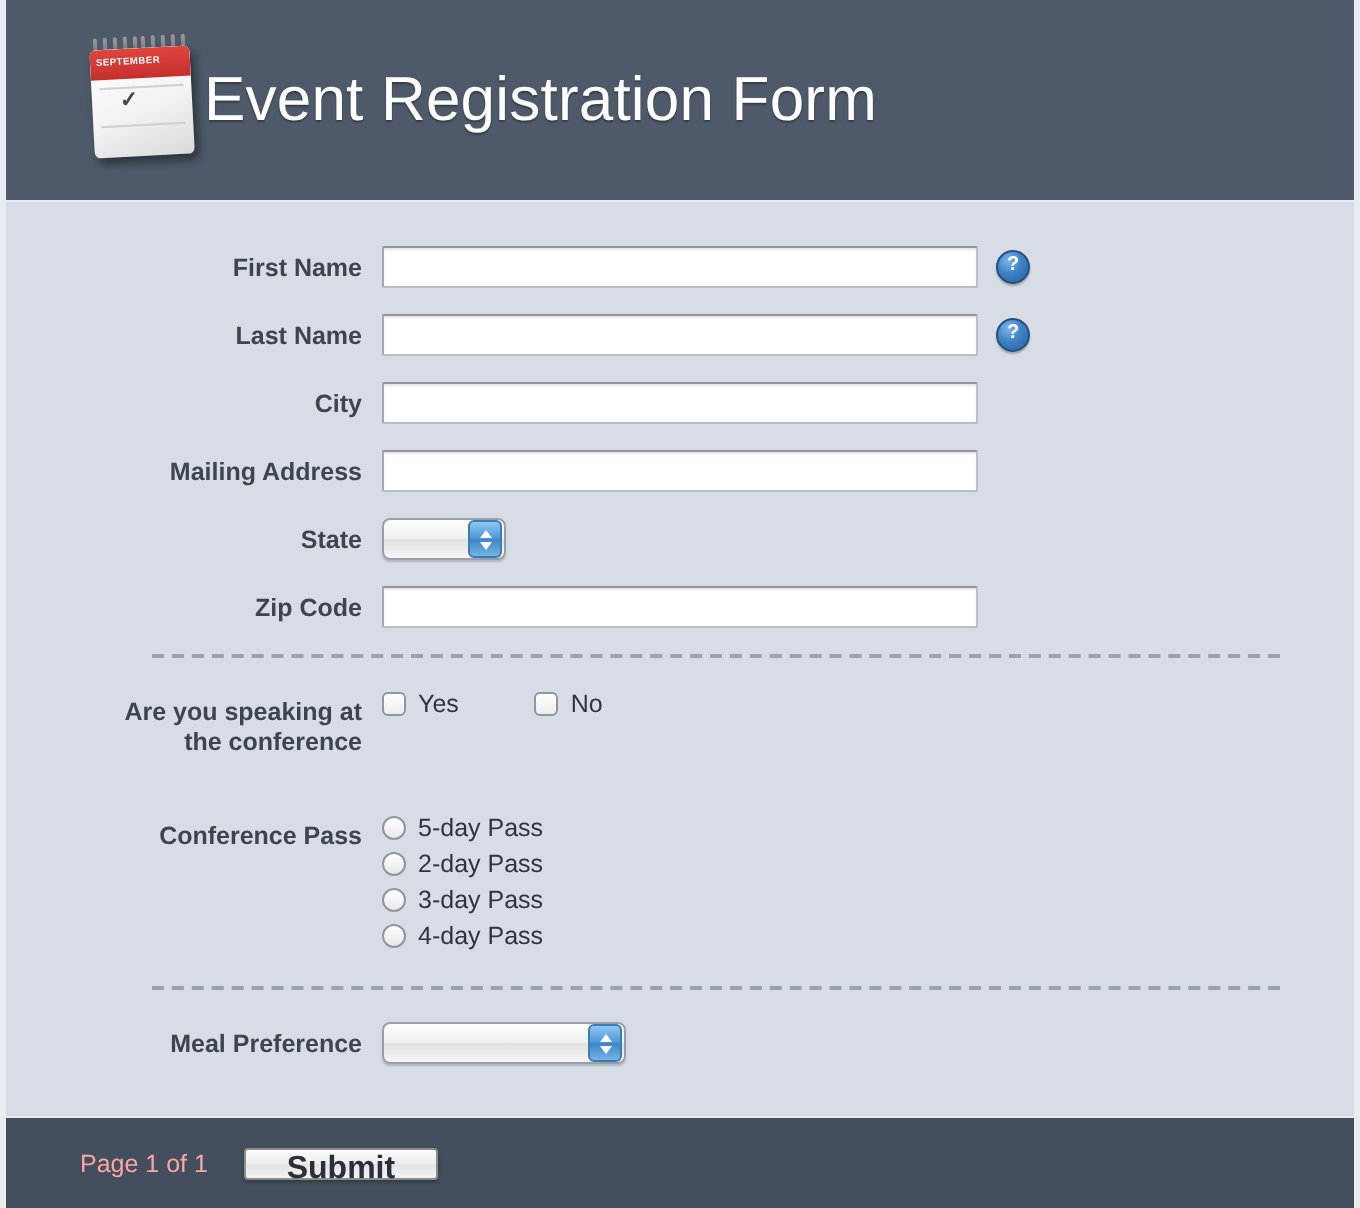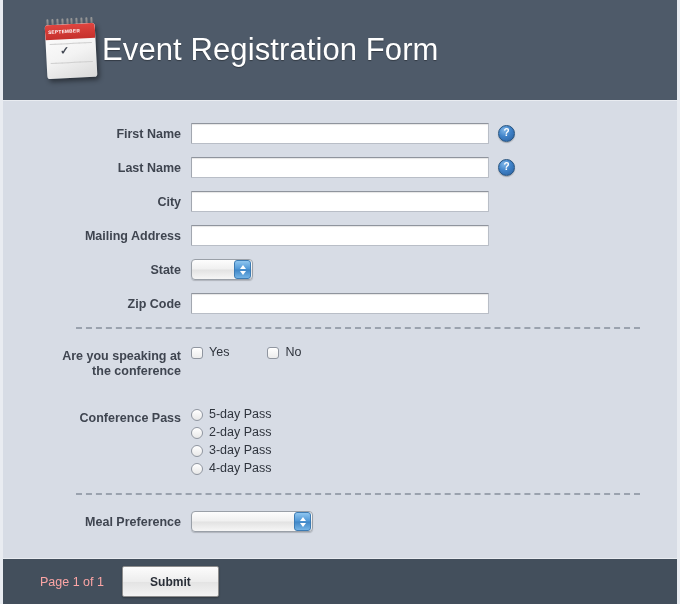--- a/index.html
+++ b/index.html
@@ -245,21 +245,21 @@
   .sep {
     height: 0;
     border-top: 2px dashed #9aa2ae;
     margin: 12px 37px 16px 37px;
   }
 
   
   .opt-group { display: flex; align-items: flex-start; }
   .opt {
     display: flex;
-    align-items: flex-end;
+    align-items: center;
     margin-right: 38px;
     cursor: pointer;
   }
   .opt-stack .opt {
     margin-right: 0;
     margin-bottom: 4px;
   }
   .box {
     width: 12px; height: 12px;
     box-sizing: border-box;
@@ -300,26 +300,26 @@
     padding-left: 37px;
   }
   #page-indicator {
     color: #fca5a5;
     font-size: 12.5px;
     white-space: nowrap;
   }
   #submit-button {
     margin-left: 18px;
     width: 97px;
-    height: 31px;
+    height: 16px;
     background: linear-gradient(180deg,#fcfcfc 0%, #ededed 50%, #e3e3e3 51%, #f3f3f3 100%);
     border: 1px solid #8d8d8d;
     border-radius: 2px;
     font-family: "Liberation Sans", sans-serif;
-    font-size: 12px;
+    font-size: 16px;
     font-weight: bold;
     color: #2a2f38;
     cursor: pointer;
     box-shadow: 0 1px 2px rgba(0,0,0,0.3);
   }
 </style>
 </head>
 <body>
 
 <div id="page">

